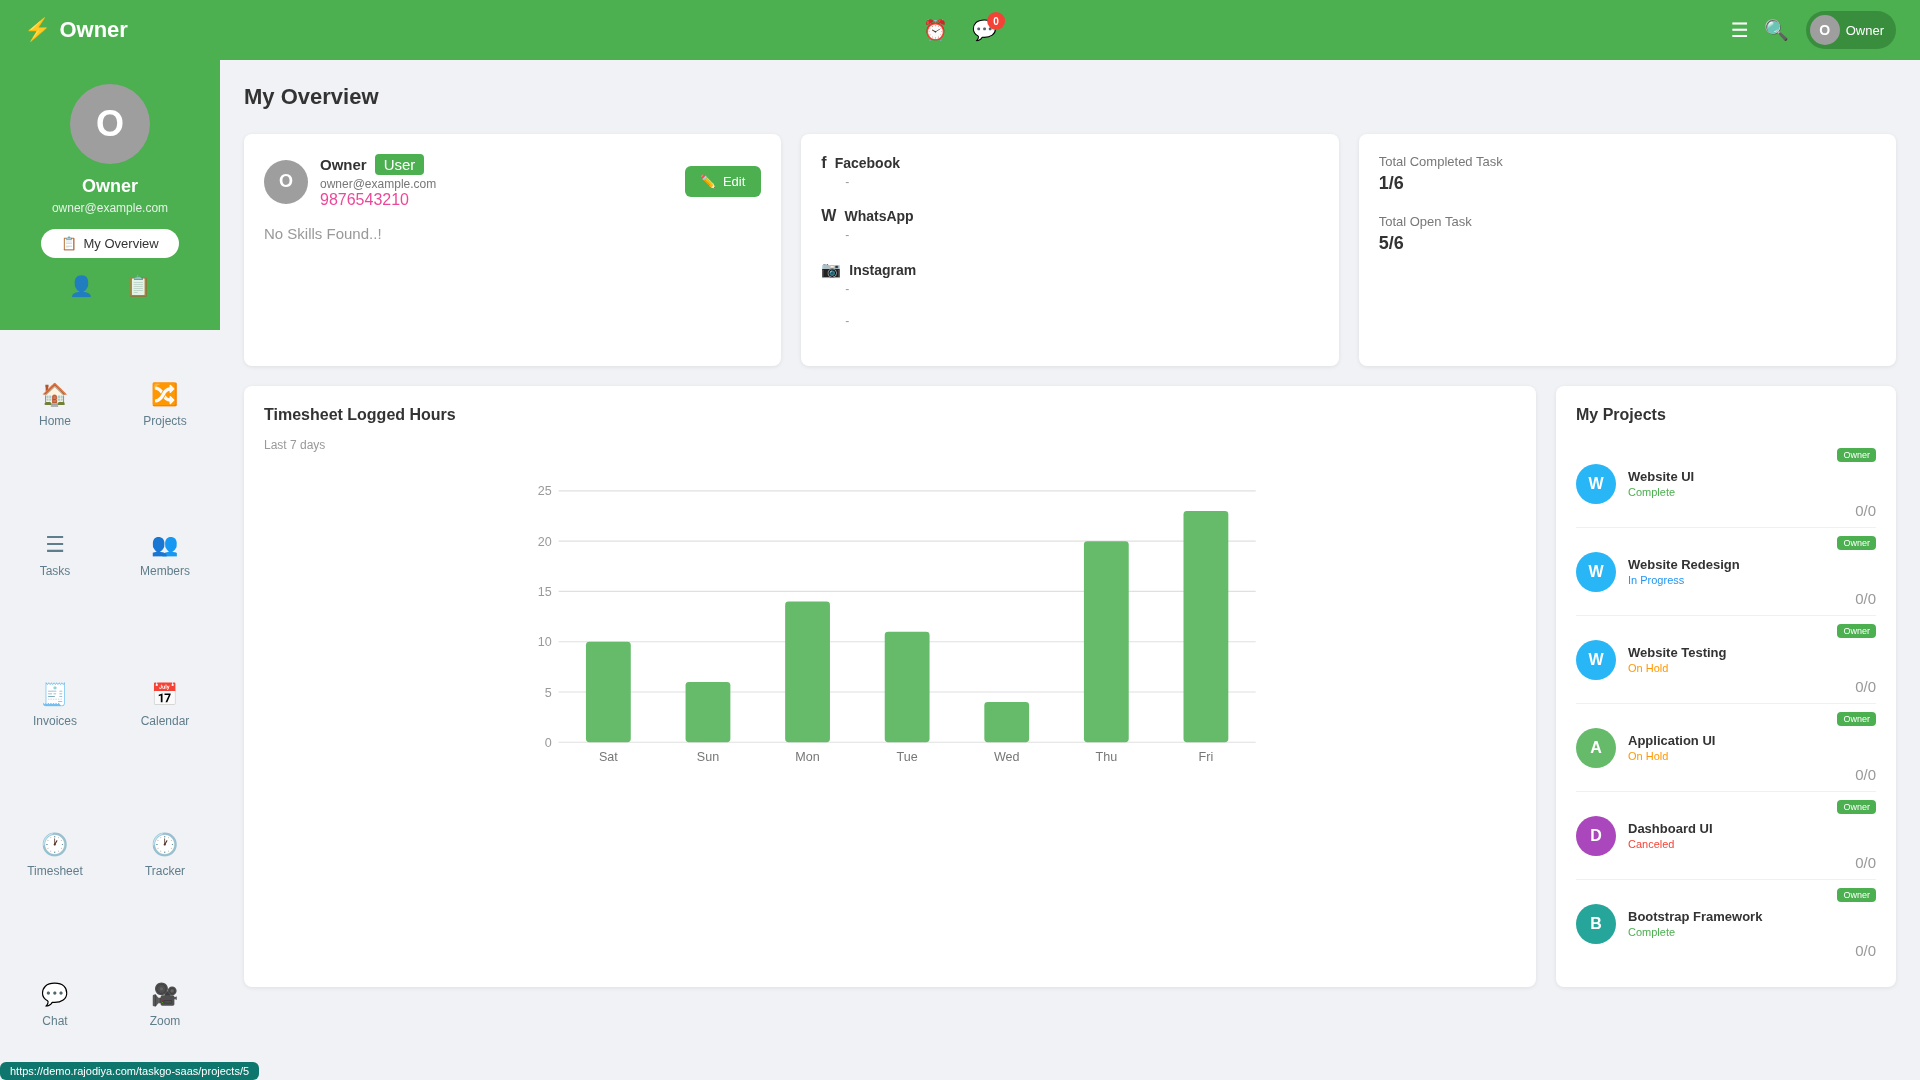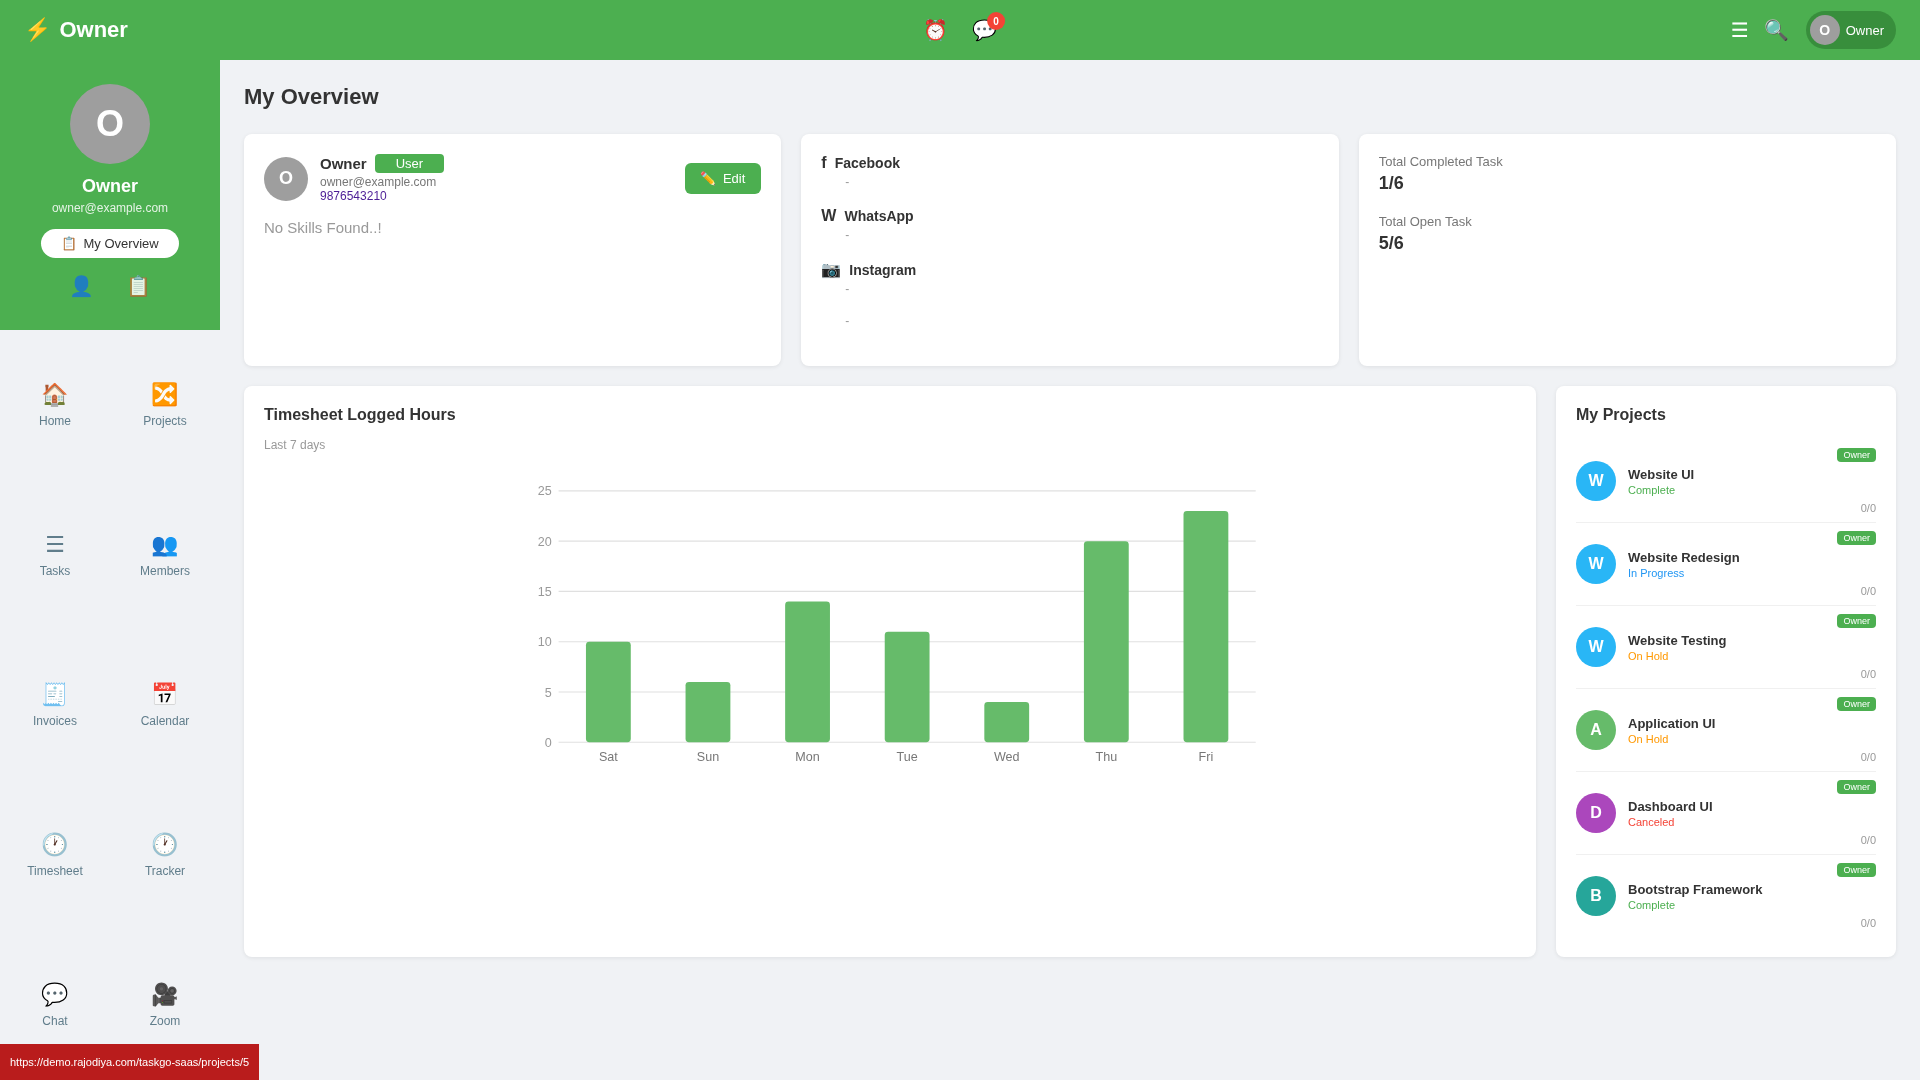--- a/index.html
+++ b/index.html
@@ -203,25 +203,25 @@
       display: flex; align-items: center; justify-content: center;
       color: white; font-size: 18px; font-weight: 700; flex-shrink: 0;
     }
     .profile-card-info { flex: 1; }
     .profile-card-name-row { display: flex; align-items: center; gap: 8px; }
     .profile-card-name { font-size: 15px; font-weight: 600; color: #333; }
     .user-badge {
       background: #4caf50;
       color: white;
       border-radius: 4px;
-      font-size: 13px;
-      padding: 2px 21px;
+      font-size: 15px;
+      padding: 2px 9px;
     }
     .profile-card-email { font-size: 12px; color: #777; margin-top: 2px; }
-    .profile-card-phone { font-size: 12px; color: #4c1d95; }
+    .profile-card-phone { font-size: 16px; color: #ec4899; }
     .edit-btn {
       background: #4caf50;
       color: white;
       border: none;
       border-radius: 6px;
       padding: 8px 16px;
       font-size: 13px;
       cursor: pointer;
       display: flex; align-items: center; gap: 6px;
     }
@@ -272,36 +272,37 @@
     .project-name { font-size: 13px; font-weight: 600; color: #333; }
     .project-status { font-size: 11px; margin-top: 2px; }
     .project-right { display: flex; flex-direction: column; align-items: flex-end; gap: 4px; }
     .owner-badge {
       background: #4caf50;
       color: white;
       border-radius: 4px;
       font-size: 9px;
       padding: 2px 6px;
     }
-    .project-count { font-size: 11px; color: #999; margin-top: 36px; }
+    .project-count { font-size: 15px; color: #999; margin-top: 36px; }
     .status-complete { color: #4caf50; }
     .status-inprogress { color: #2196f3; }
     .status-onhold { color: #ff9800; }
     .status-canceled { color: #f44336; }
 
     
     .url-bar {
       position: fixed;
       bottom: 0;
       left: 0;
-      background: #b91c1c;
+      background: #0f766e;
       color: #fff;
       font-size: 11px;
-      padding: 12px 10px;
+      padding: 3px 10px;
       z-index: 9999;
+      border-radius: 6px;
     }
   </style>
 </head>
 <body>
 
 <div class="topnav">
   <div class="topnav-logo">
     <span class="topnav-logo-icon">⚡</span>
     <span>Owner</span>
   </div>

